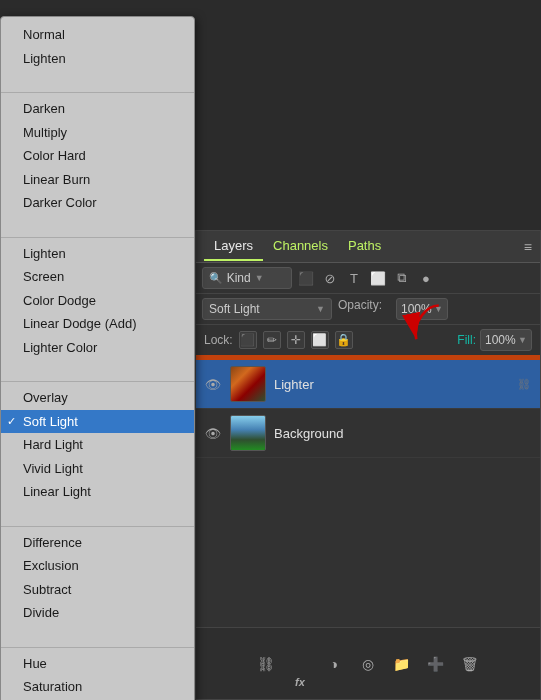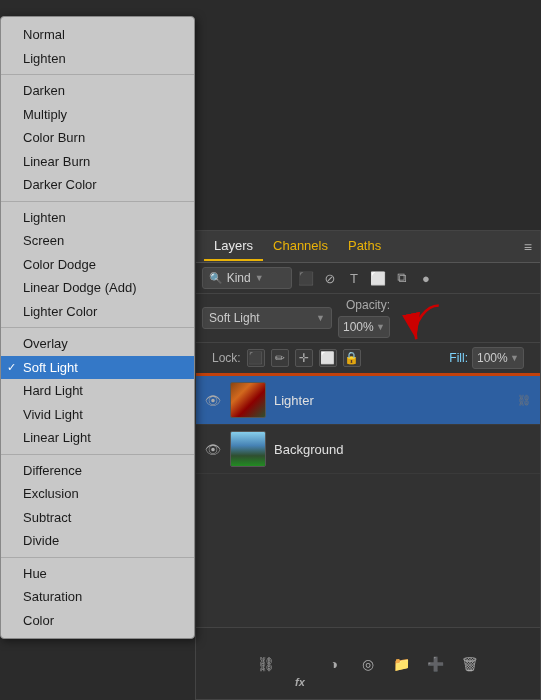--- a/index.html
+++ b/index.html
@@ -26,21 +26,21 @@
       padding: 4px 0;
       box-shadow: 2px 2px 8px rgba(0,0,0,0.5);
     }
 
     .blend-group {
       padding: 2px 0;
     }
 
     .blend-group + .blend-group {
       border-top: 1px solid #aaa;
-      margin-top: 2px;
+      margin-top: 20px;
       padding-top: 4px;
     }
 
     .blend-item {
       padding: 2px 20px 2px 22px;
       cursor: pointer;
       color: #1a1a1a;
       white-space: nowrap;
       font-size: 13px;
       line-height: 1.5;
@@ -78,29 +78,29 @@
       display: flex;
       align-items: center;
       background: #3a3a3a;
       border-bottom: 1px solid #555;
       padding: 0 8px;
       height: 32px;
     }
 
     .panel-tab {
       padding: 6px 10px;
-      color: #eab308;
+      color: #bef264;
       font-size: 13px;
       cursor: pointer;
       border-bottom: 2px solid transparent;
     }
 
     .panel-tab.active {
       color: #e8e8e8;
-      border-bottom: 2px solid #eab308;
+      border-bottom: 2px solid #bef264;
     }
 
     .panel-menu-icon {
       margin-left: auto;
       color: #aaa;
       font-size: 14px;
       cursor: pointer;
     }
 
     .panel-toolbar {
@@ -160,23 +160,22 @@
       font-size: 12px;
       cursor: pointer;
       height: 22px;
       width: 130px;
       gap: 4px;
       justify-content: space-between;
     }
 
     .opacity-row {
       display: flex;
-      align-items: flex-end;
-      gap: 4px;
-      flex-direction: column;
+      align-items: flex-start;
+      gap: 14px;
     }
 
     .opacity-label {
       color: #aaa;
       font-size: 12px;
     }
 
     .opacity-value {
       display: flex;
       align-items: center;
@@ -188,23 +187,23 @@
       font-size: 12px;
       cursor: pointer;
       height: 22px;
       width: 52px;
       justify-content: space-between;
     }
 
     .lock-row {
       display: flex;
       align-items: center;
-      padding: 4px 16px;
+      padding: 4px 8px;
       background: #323232;
-      border-bottom: 3px solid #c2410c;
+      border-bottom: 5px solid #c2410c;
       gap: 6px;
     }
 
     .lock-label {
       color: #aaa;
       font-size: 12px;
     }
 
     .lock-icon {
       width: 18px;
@@ -221,21 +220,21 @@
     }
 
     .fill-row {
       display: flex;
       align-items: center;
       gap: 4px;
       margin-left: auto;
     }
 
     .fill-label {
-      color: #7dd3fc;
+      color: #14b8a6;
       font-size: 12px;
     }
 
     .fill-value {
       display: flex;
       align-items: center;
       background: #444;
       border: 1px solid #555;
       border-radius: 3px;
       padding: 2px 4px;
@@ -364,21 +363,21 @@
 <div class="bg-dark"></div>
 
 <div class="blend-dropdown">
 <div class="blend-group">
       <div class="blend-item">Normal</div>
       <div class="blend-item">Lighten</div>
     </div>
     <div class="blend-group">
       <div class="blend-item">Darken</div>
       <div class="blend-item">Multiply</div>
-      <div class="blend-item">Color Burn</div>
+      <div class="blend-item">Color Hard</div>
       <div class="blend-item">Linear Burn</div>
       <div class="blend-item">Darker Color</div>
     </div>
     <div class="blend-group">
       <div class="blend-item">Lighten</div>
       <div class="blend-item">Screen</div>
       <div class="blend-item">Color Dodge</div>
       <div class="blend-item">Linear Dodge (Add)</div>
       <div class="blend-item">Lighter Color</div>
     </div>

